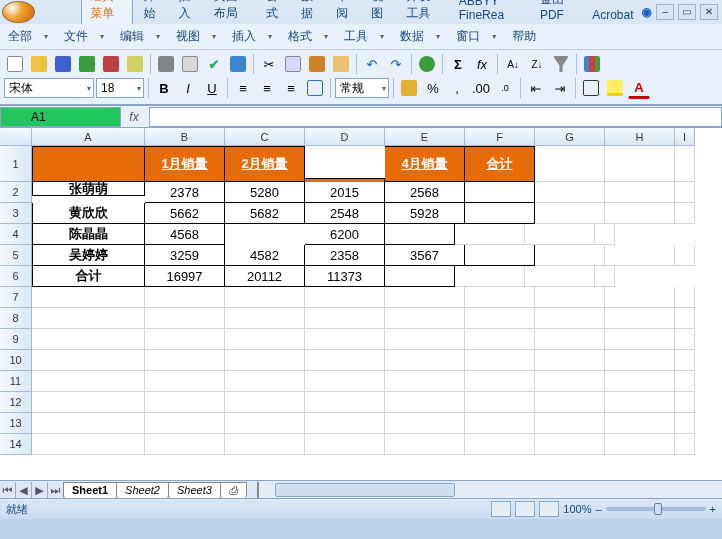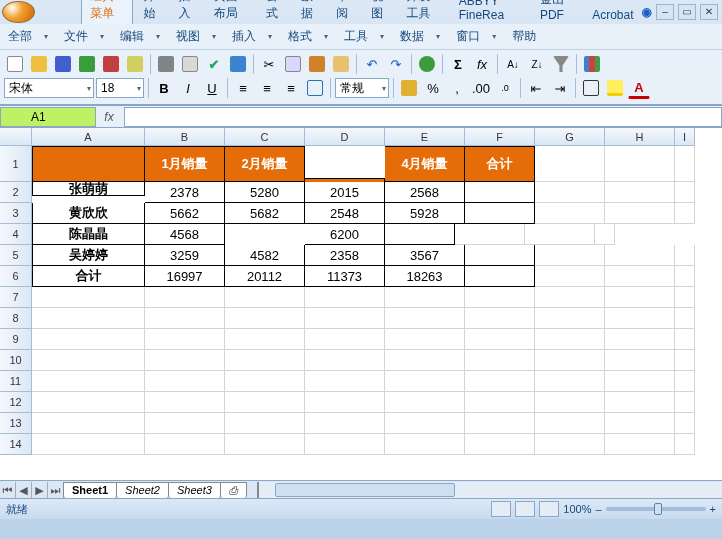--- a/index.html
+++ b/index.html
@@ -26,37 +26,37 @@
   .tbtn { width: 22px; height: 22px; border: 1px solid transparent; display: flex; align-items: center; justify-content: center; border-radius: 2px; font-size: 13px; }
   .tbtn .glyph { width: 16px; height: 16px; border-radius: 2px; }
   .sep { width: 1px; height: 20px; background: #a8bed8; margin: 0 2px; }
   .combo { height: 20px; border: 1px solid #8ba7c7; background: #fff; display: flex; align-items: center; padding: 0 14px 0 4px; position: relative; font-size: 12px; }
   .combo .arr { position: absolute; right: 2px; font-size: 8px; color: #567; }
   .fontname { width: 90px; }
   .fontsize { width: 48px; }
   
   
   .fbar { display: flex; align-items: center; height: 22px; background: #e8f0fa; border-bottom: 1px solid #8ba7c7; }
-  .namebox { width: 96px; height: 20px; background: #bef264; border: 1px solid #8ba7c7; padding: 0 4px 0 30px; display: flex; align-items: center; font-size: 12px; }
+  .namebox { width: 121px; height: 20px; background: #22c55e; border: 1px solid #8ba7c7; padding: 0 4px 0 30px; display: flex; align-items: center; font-size: 12px; }
   .fxicon { width: 26px; text-align: center; font-style: italic; color: #555; }
   .formula-input { flex: 1; height: 20px; background: #fff; border: 1px solid #8ba7c7; margin-left: 2px; }
   
   
   .gridwrap { position: relative; background: #fff; height: 352px; overflow: hidden; }
   .corner { position: absolute; left: 0; top: 0; width: 32px; height: 18px; background: linear-gradient(#f4f8fd,#dbe7f4); border-right: 1px solid #a6bcd6; border-bottom: 1px solid #a6bcd6; }
   .colheads { position: absolute; left: 32px; top: 0; height: 18px; display: flex; }
   .colhead { height: 18px; background: linear-gradient(#f4f8fd,#dbe7f4); border-right: 1px solid #a6bcd6; border-bottom: 1px solid #a6bcd6; text-align: center; font-size: 11px; line-height: 18px; color: #334; }
   .rowheads { position: absolute; left: 0; top: 18px; width: 32px; }
   .rowhead { width: 32px; background: linear-gradient(90deg,#f4f8fd,#dbe7f4); border-bottom: 1px solid #a6bcd6; border-right: 1px solid #a6bcd6; text-align: center; font-size: 11px; color: #334; display:flex; align-items:center; justify-content:center;}
   .cells { position: absolute; left: 32px; top: 18px; }
   .cellrow { display: flex; }
   .cell { border-right: 1px solid #d4d4d4; border-bottom: 1px solid #d4d4d4; font-size: 13px; display: flex; align-items: center; justify-content: center; background: #fff; }
   .cell.th { background: #e56c09; color: #fff; font-weight: bold; }
   .cell.bordered { border-right: 1px solid #000; border-bottom: 1px solid #000; }
-  .cell.btop { border-top: 1px solid #000; }
+  .cell.btop { border-top: 1px solid #000; text-decoration: underline; }
   .cell.bleft { border-left: 1px solid #000; }
   .cell.bold { font-weight: bold; }
   
   
   .sheettabs { height: 18px; background: #dbe7f4; display: flex; align-items: center; border-top: 1px solid #8ba7c7; font-size: 11px; }
   .navbtn { width: 16px; height: 16px; text-align: center; border-right: 1px solid #aaa; line-height: 16px; color: #556; }
   .stab { padding: 1px 8px; background: #fff; border: 1px solid #888; border-bottom: none; border-radius: 0 0 3px 3px; margin-left: -1px; font-style: italic; }
   .stab.active { background: #fff; font-weight: bold; font-style: normal; }
   .hscroll { flex: 1; margin-left: 10px; height: 16px; background: #e4ecf6; border-left: 2px solid #888; display:flex; align-items:center;}
   .hscroll .thumb { width: 180px; height: 14px; background: #cddff1; border: 1px solid #8ba7c7; border-radius: 2px; margin-left: 16px; }
@@ -337,21 +337,20 @@
         <div class="cell bordered" style="width: 70px; height: 21px;"></div>
         <div class="cell" style="width: 70px; height: 21px;"></div>
         <div class="cell" style="width: 70px; height: 21px;"></div>
         <div class="cell" style="width: 20px; height: 21px;"></div>
       </div>
       <div class="cellrow" style="height: 21px;">
         <div class="cell bordered bleft bold" style="width: 113px; height: 21px;">合计</div>
         <div class="cell bordered" style="width: 80px; height: 21px;">16997</div>
         <div class="cell bordered" style="width: 80px; height: 21px;">20112</div>
         <div class="cell bordered" style="width: 80px; height: 21px;">11373</div>
-        <div class="cell bordered" style="width: 80px; height: 21px;">18263</div>
         <div class="cell bordered" style="width: 70px; height: 21px;"></div>
         <div class="cell" style="width: 70px; height: 21px;"></div>
         <div class="cell" style="width: 70px; height: 21px;"></div>
         <div class="cell" style="width: 20px; height: 21px;"></div>
       </div>
       <div class="cellrow" style="height: 21px;">
         <div class="cell" style="width: 113px; height: 21px;"></div>
         <div class="cell" style="width: 80px; height: 21px;"></div>
         <div class="cell" style="width: 80px; height: 21px;"></div>
         <div class="cell" style="width: 80px; height: 21px;"></div>

